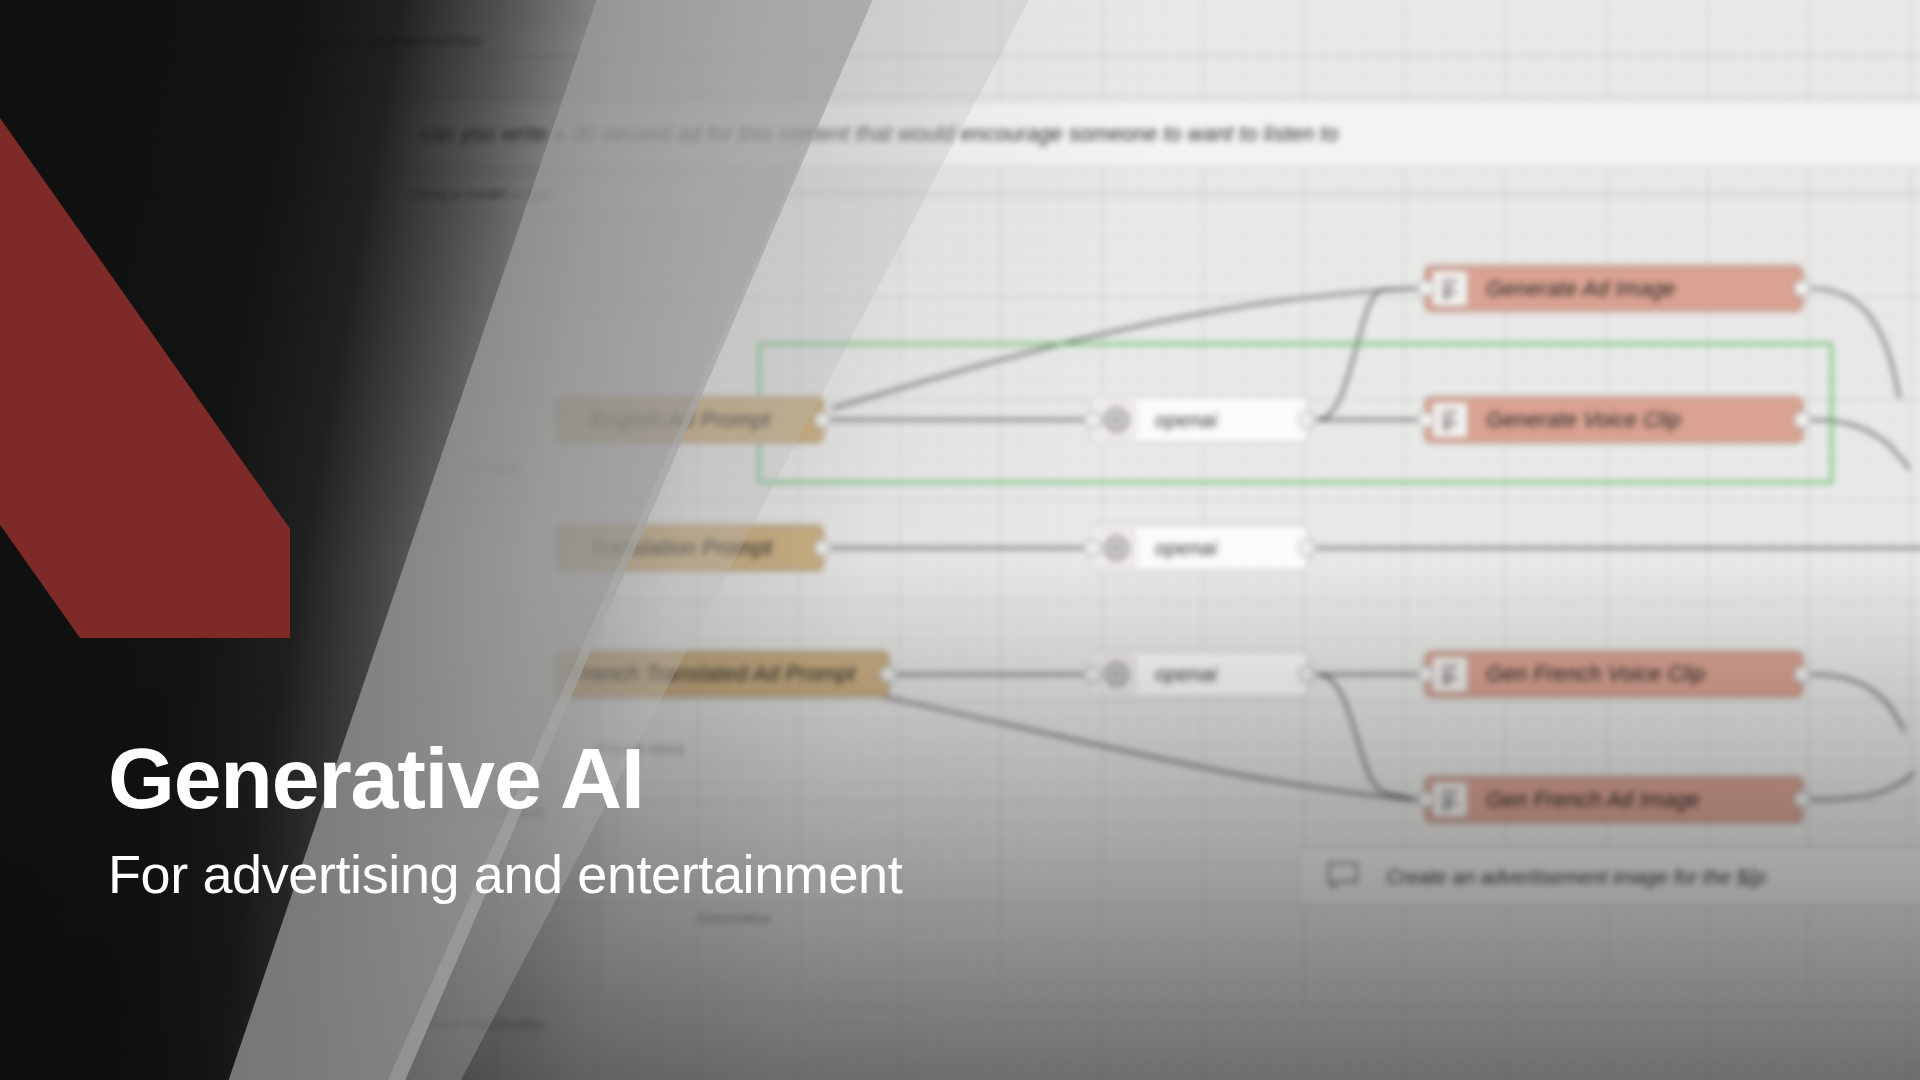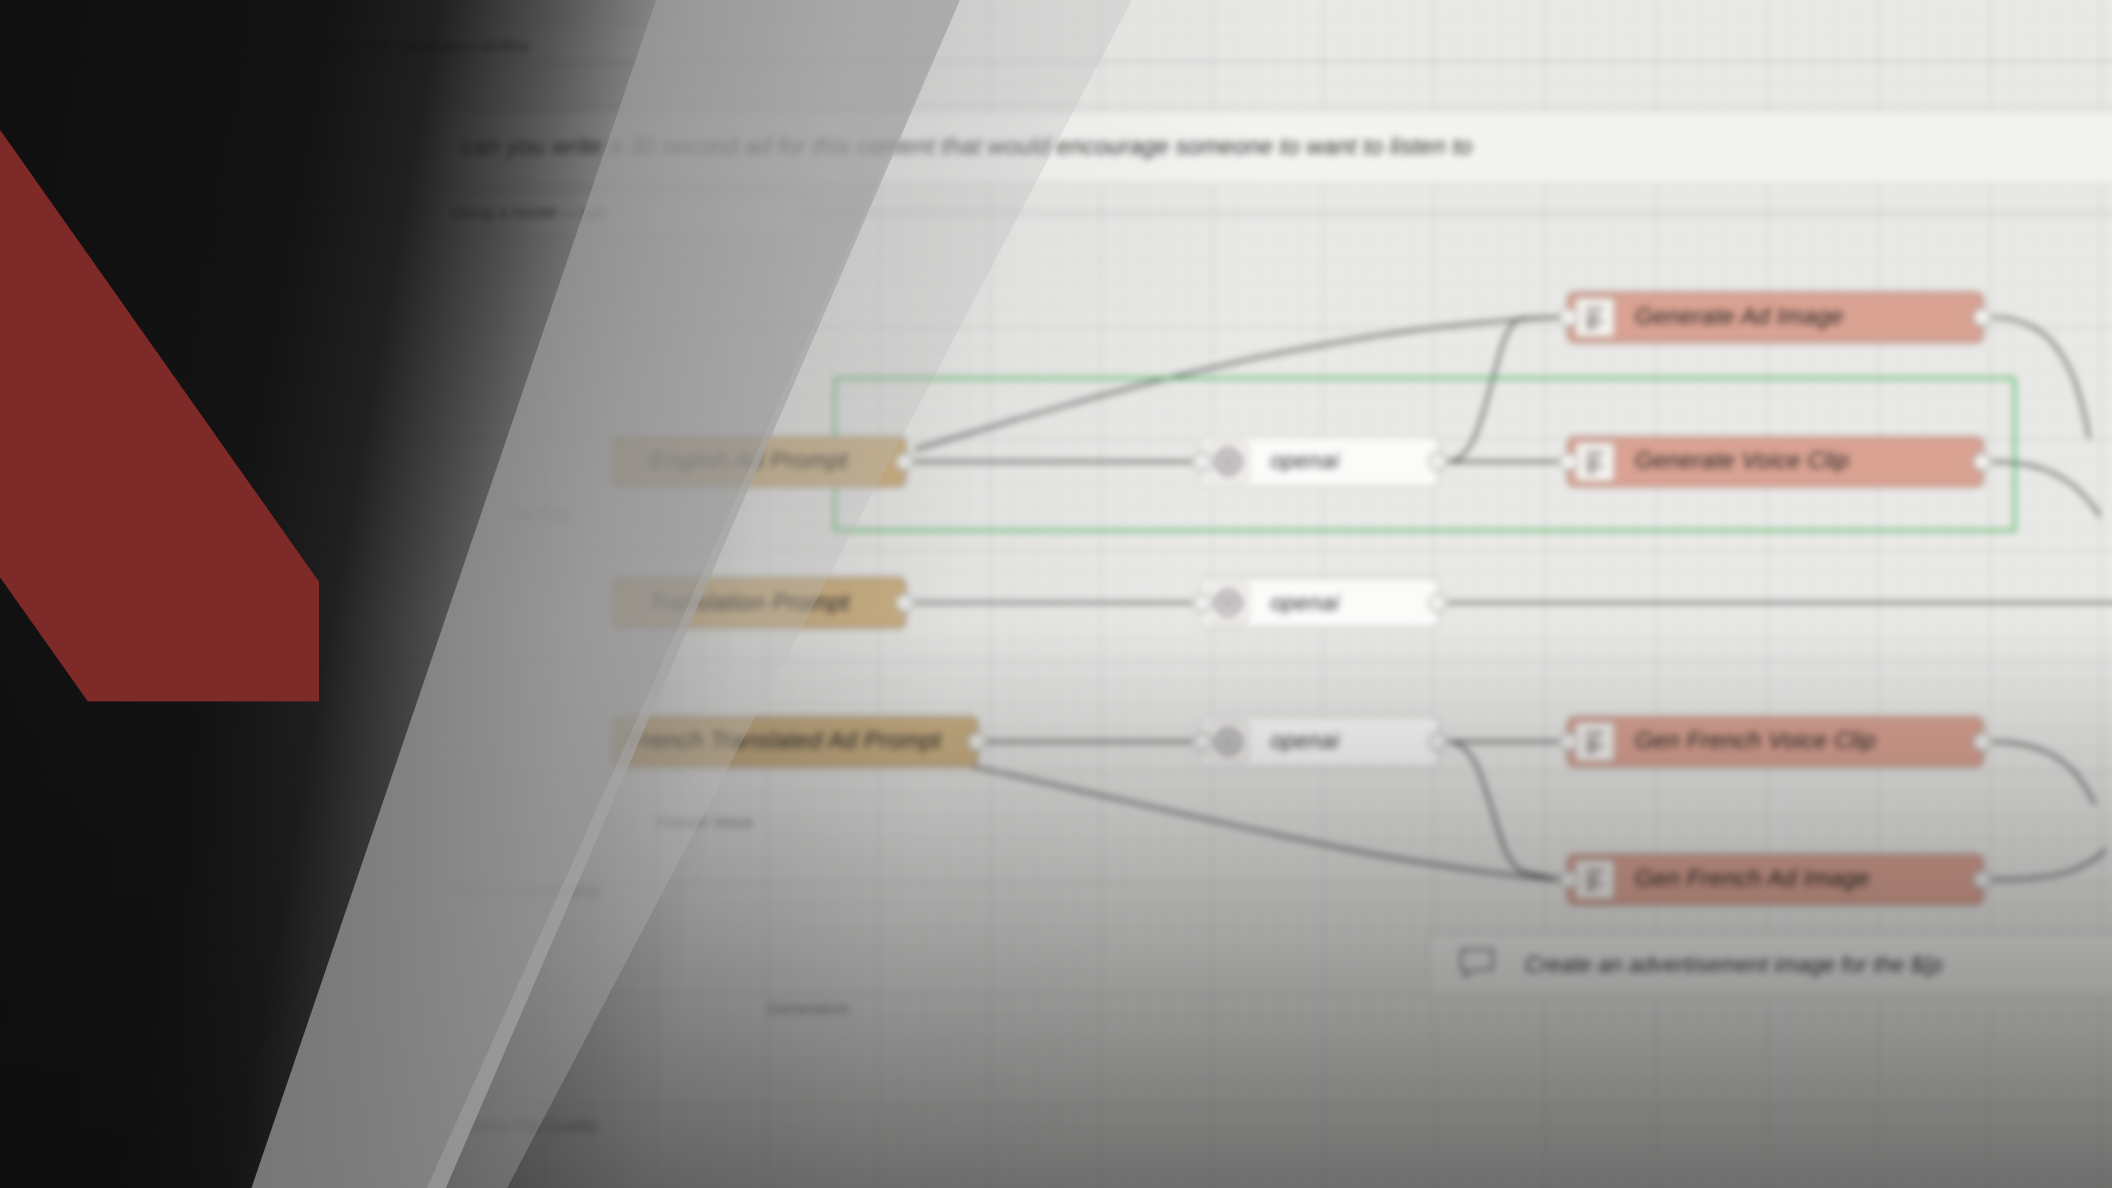--- a/index.html
+++ b/index.html
@@ -371,15 +371,17 @@
   <div id="vmark">
     <svg class="stroke" viewBox="0 0 1060 1160" preserveAspectRatio="none">
 
       <polygon points="490,0 770,0 268,1160 95,1160" fill="#9b9b9b" opacity="0.72"></polygon>
 
       <polygon points="770,0 930,0 320,1160 250,1160" fill="#b8b8b8" opacity="0.30"></polygon>
     </svg>
   </div>
 
   <div id="headline">
+    <h1 id="title">Generative AI</h1>
+    <p id="subtitle">For advertising and entertainment</p>
   </div>
 
 </div>
 
 </body></html>

